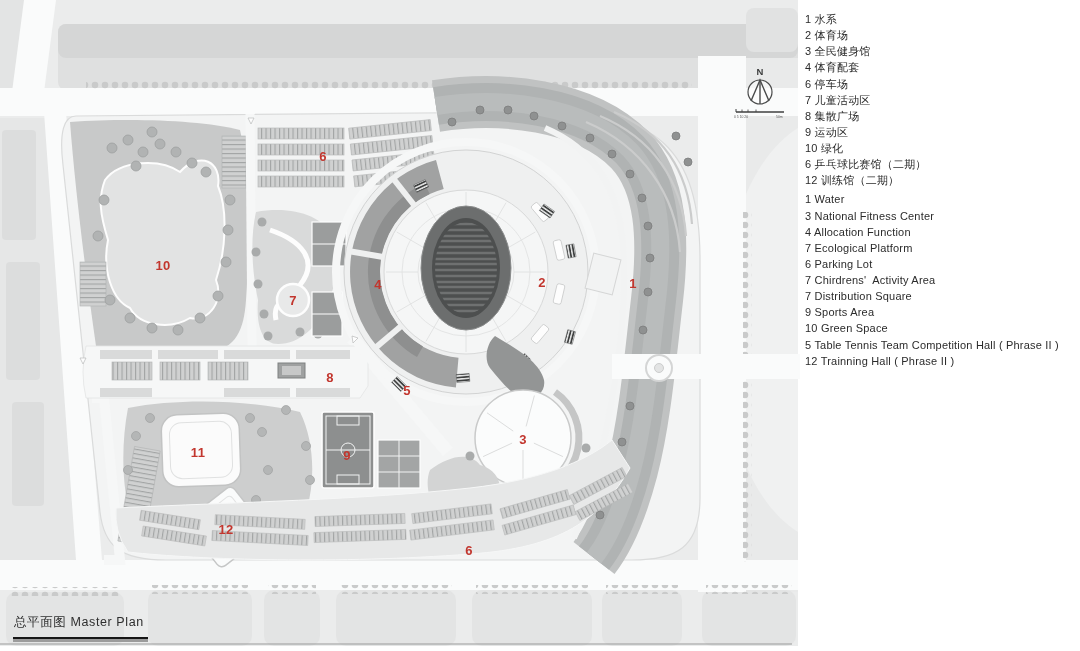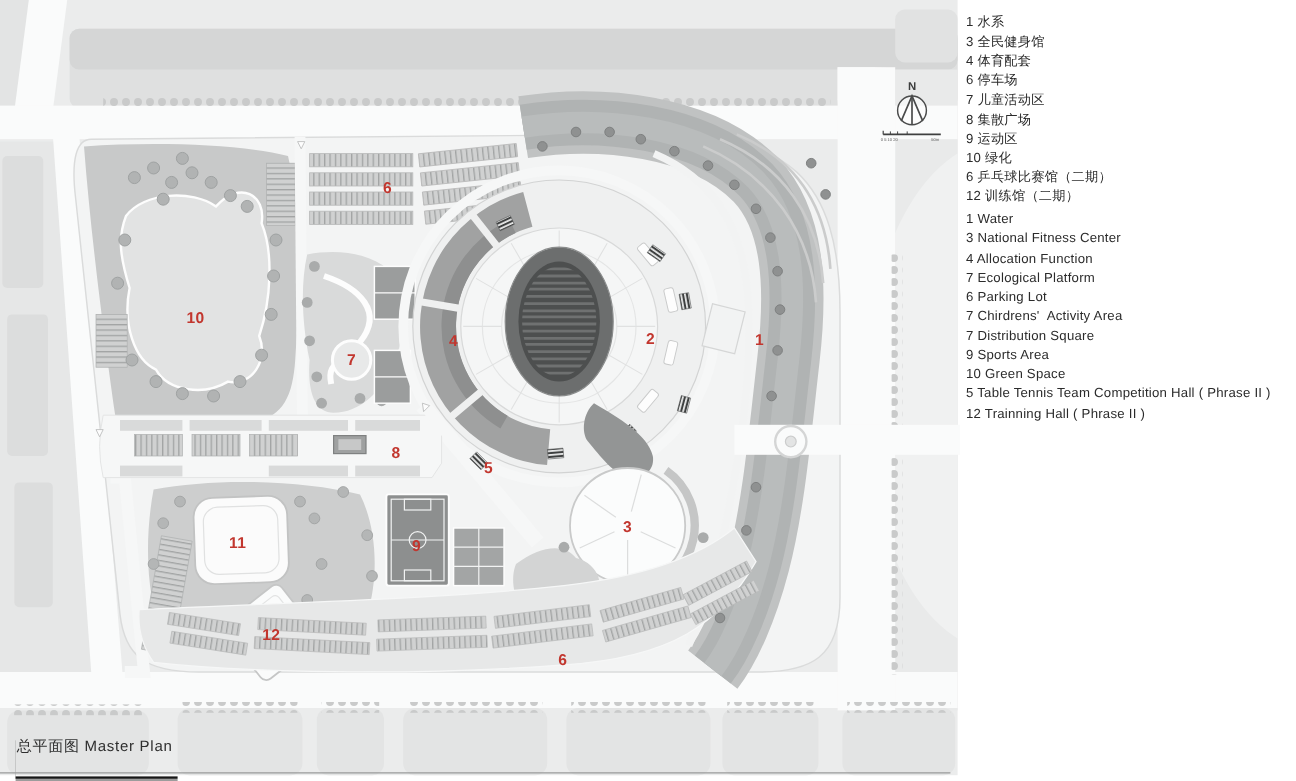--- a/index.html
+++ b/index.html
@@ -7,21 +7,21 @@
          font-family:"Liberation Sans","DejaVu Sans",sans-serif;}
   #plan-svg{position:absolute;left:0;top:0;}
   .plan-num{font-family:"Liberation Sans","DejaVu Sans",sans-serif;font-size:13px;font-weight:bold;
             fill:#c2362e;text-anchor:middle;dominant-baseline:central;letter-spacing:.3px;}
   .north-n{font-family:"Liberation Sans",sans-serif;font-size:9.5px;fill:#3c3d3d;text-anchor:middle;font-weight:bold;}
   .scale-txt{font-family:"Liberation Sans",sans-serif;font-size:3.4px;fill:#555;}
   #legend{position:absolute;left:805px;top:11px;color:#2b2b2b;}
   .legend-line{font-size:11px;line-height:16.12px;white-space:pre;letter-spacing:.2px;}
   #legend-en{margin-top:3px;}
   #title-block{position:absolute;left:13px;top:614px;font-size:12.5px;color:#2e2e2e;letter-spacing:.6px;
-               padding:0 4px 16px 1px;border-bottom:2px solid #161616;box-shadow:0 3px 0 #9c9c9c;white-space:pre;}
+               padding:0 4px 6px 1px;border-bottom:2px solid #161616;box-shadow:0 3px 0 #9c9c9c;white-space:pre;}
 </style>
 </head>
 <body>
 
 <div id="stage">
 
 <svg id="plan-svg" width="1080" height="651" viewBox="0 0 1080 651">
   <defs>
     <pattern id="stallsV" width="4.5" height="12" patternUnits="userSpaceOnUse">
       <rect width="4.5" height="12" fill="#d0d1d1"></rect>
@@ -462,20 +462,21 @@
         <text x="347" y="455" class="plan-num" fill="#c2362e">9</text>
         <text x="163" y="265" class="plan-num" fill="#c2362e">10</text>
         <text x="198" y="452" class="plan-num" fill="#c2362e">11</text>
         <text x="226" y="529" class="plan-num" fill="#c2362e">12</text>
       </g>
 </svg>
 
 <div id="legend">
   <div id="legend-zh">
         <div class="legend-line">1 水系</div>
+        <div class="legend-line">2 体育场</div>
         <div class="legend-line">3 全民健身馆</div>
         <div class="legend-line">4 体育配套</div>
         <div class="legend-line">6 停车场</div>
         <div class="legend-line">7 儿童活动区</div>
         <div class="legend-line">8 集散广场</div>
         <div class="legend-line">9 运动区</div>
         <div class="legend-line">10 绿化</div>
         <div class="legend-line">6 乒乓球比赛馆（二期）</div>
         <div class="legend-line">12 训练馆（二期）</div>
       </div>

